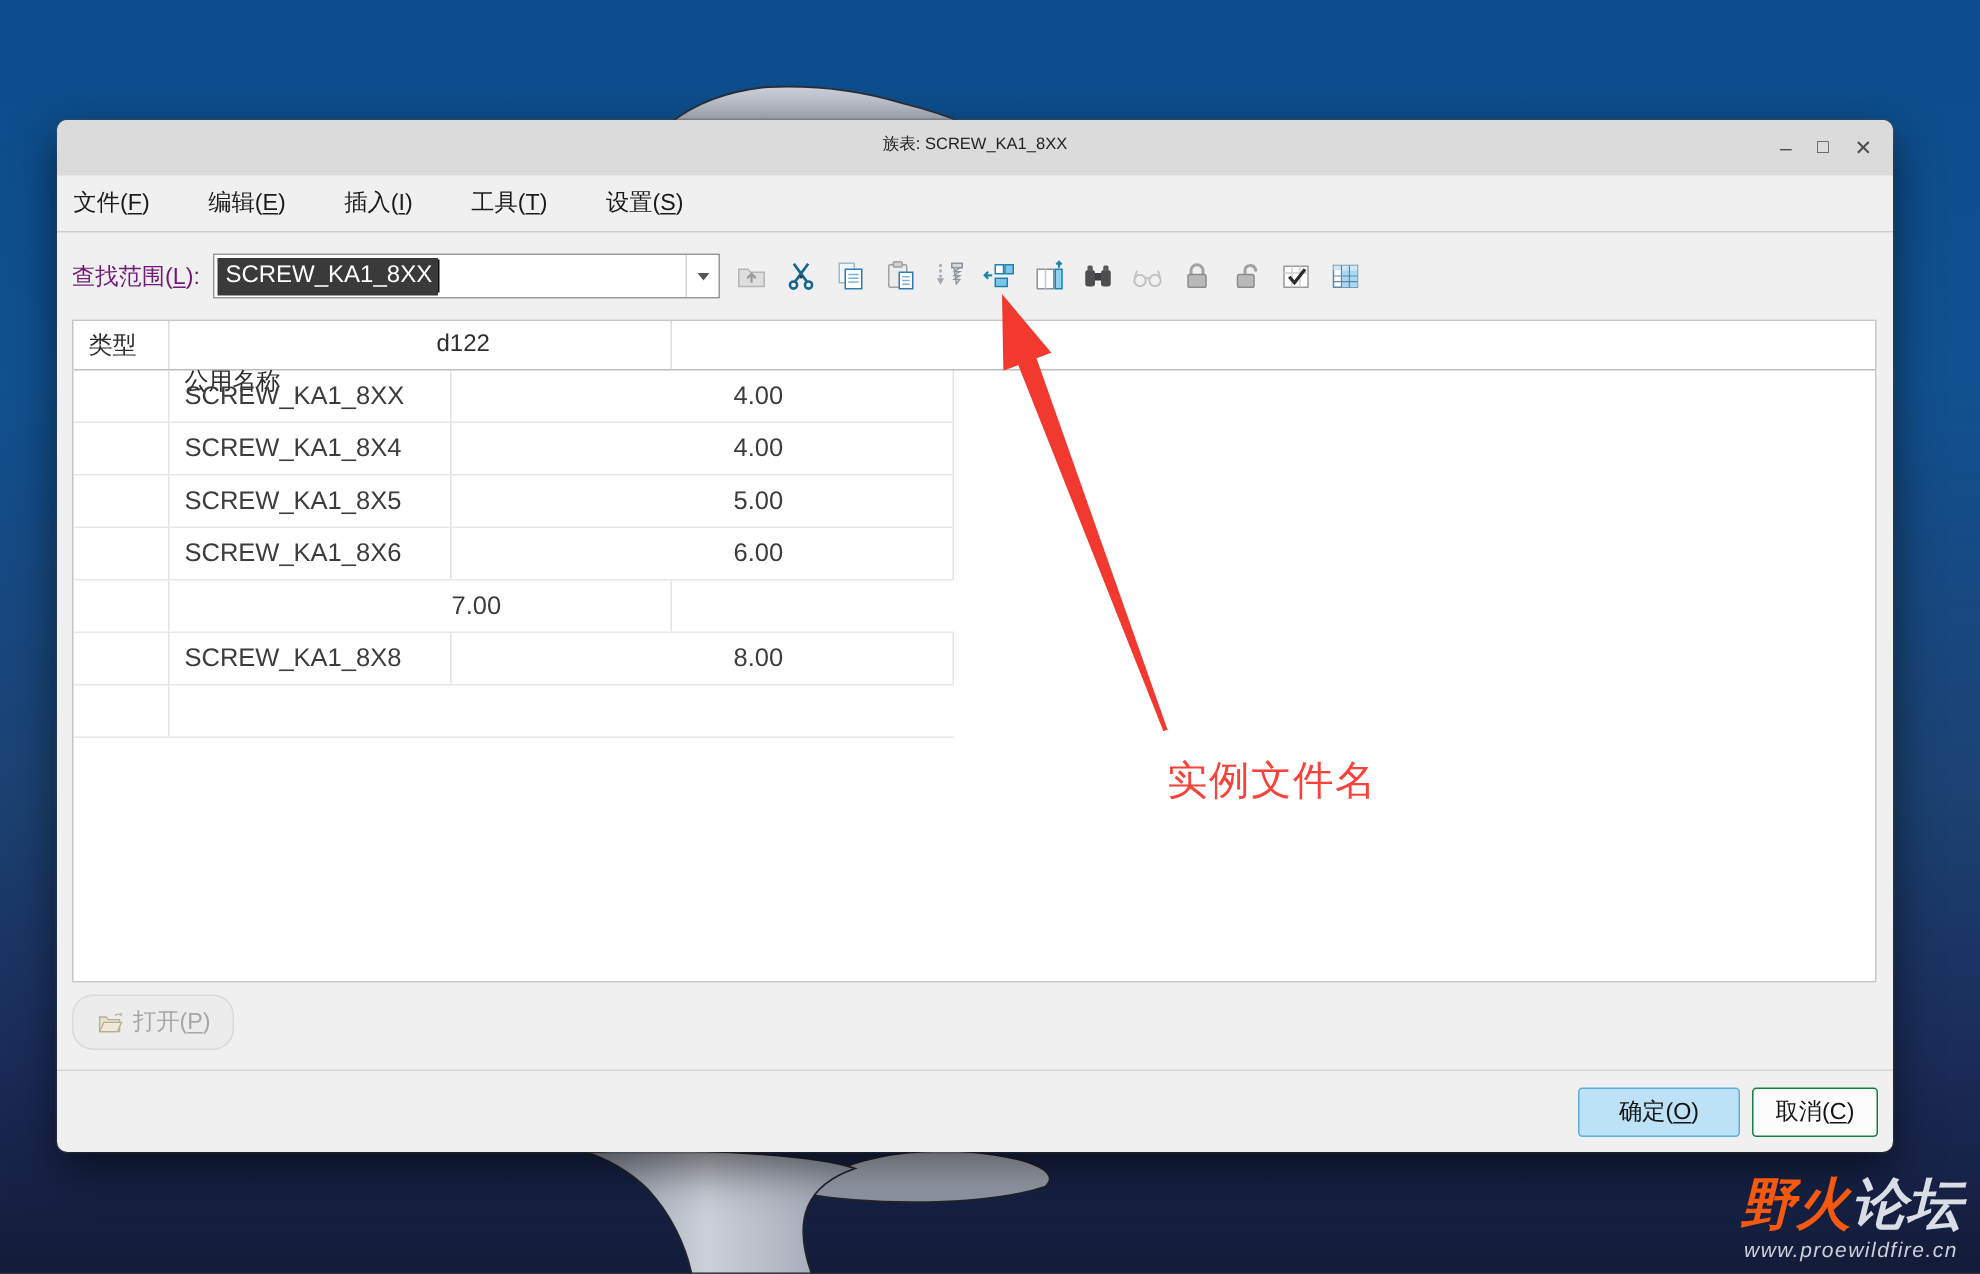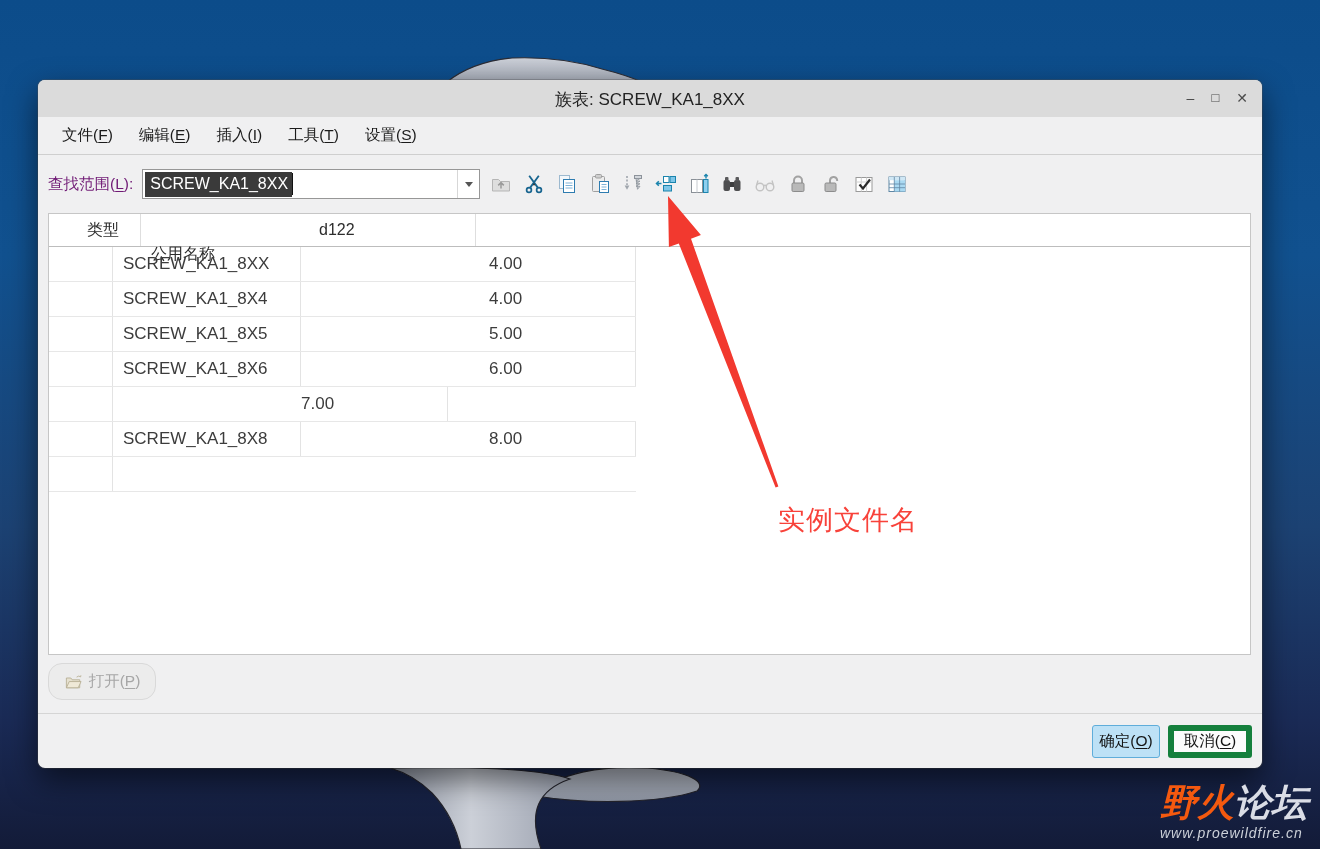--- a/index.html
+++ b/index.html
@@ -8,73 +8,73 @@
     background:linear-gradient(180deg,#0c4c8a 0%,#11518f 30%,#1c4273 62%,#1a2a55 85%,#131b38 100%);}
   svg{display:block}
   .model-layer{position:absolute;left:0;top:0;z-index:1;pointer-events:none;}
 
   
   .dialog{position:absolute;left:38px;top:80px;width:1224px;height:688px;z-index:2;
     background:#f0f0f1;border-radius:7px;
     box-shadow:0 12px 30px rgba(0,0,0,.55),0 0 0 1px rgba(90,90,90,.35);}
   .titlebar{position:absolute;left:0;top:0;right:0;height:37px;background:#dbdbdb;
     border-radius:7px 7px 0 0;}
-  .title{position:absolute;left:0;right:0;top:8px;text-align:center;font-size:17px;color:#232323;}
+  .title{position:absolute;left:0;right:0;top:8px;text-align:center;font-size:11px;color:#232323;}
   .winctrls{position:absolute;right:14px;top:7px;display:flex;gap:17px;color:#4c4c4c;font-size:14px;}
   .winctrls span{cursor:default;line-height:22px;}
   .wc-max{font-size:13px;}
 
   .menubar{position:absolute;left:0;top:37px;right:0;height:38px;display:flex;align-items:center;
-    gap:26px;padding-left:24px;font-size:15.5px;color:#1b1b1b;border-bottom:1px solid #cfcfcf;box-sizing:border-box;}
+    gap:39px;padding-left:11px;font-size:15.5px;color:#1b1b1b;border-bottom:1px solid #cfcfcf;box-sizing:border-box;}
   .mi{white-space:nowrap;}
   u{text-underline-offset:2px;}
 
   .toolbar{position:absolute;left:0;top:75px;right:0;height:58px;display:flex;align-items:center;padding:0 10px;box-sizing:border-box;}
   .search-label{font-size:15.5px;color:#701a75;margin-right:9px;white-space:nowrap;}
   .combo{width:338px;height:30px;background:#fff;border:1px solid #979797;display:flex;align-items:center;box-sizing:border-box;}
   .combo-text{background:#3a3a3a;color:#fff;font-size:16px;padding:3px 4px 4px 5px;margin-left:2px;white-space:nowrap;}
   .caret{width:1px;height:22px;background:#111;}
   .combo-spacer{flex:1;}
   .combo-btn{width:21px;height:28px;display:flex;align-items:center;justify-content:center;border-left:1px solid #d7d7d7;}
   .chev{width:0;height:0;border-left:4px solid transparent;border-right:4px solid transparent;border-top:5px solid #555;}
   .tbar-icons{display:flex;align-items:center;gap:9px;margin-left:9px;}
   .tbi{width:24px;height:24px;display:flex;align-items:center;justify-content:center;}
 
   
   .tablewrap{position:absolute;left:10px;top:133px;width:1203px;height:442px;background:#fff;
     border:1px solid #c6c6c6;box-sizing:border-box;overflow:hidden;}
-  .thead{display:flex;height:32px;border-bottom:1px solid #bdbdbd;font-size:16px;color:#2d2d2d;padding-left:28px;}
+  .thead{display:flex;height:32px;border-bottom:1px solid #bdbdbd;font-size:16px;color:#2d2d2d;}
   .th{box-sizing:border-box;display:flex;align-items:center;padding-left:10px;border-right:1px solid #dedede;}
   .th-fill{flex:1;border-right:none;}
   .trow{display:flex;height:34px;width:587px;border-bottom:1px solid #e7e7e7;font-size:17px;color:#3c3c3c;}
   .td{box-sizing:border-box;display:flex;align-items:center;padding-left:10px;border-right:1px solid #e3e3e3;}
   .c-type{width:64px;}
   .c-inst{width:188px;}
   .c-common{width:168px;margin-top:40px;}
   .c-d122{width:167px;}
   .td.c-d122{padding-left:20px;}
 
   
   .openrow{position:absolute;left:10px;top:583px;}
   .btn-open{width:108px;height:37px;background:#ececec;border:1px solid #d9d9d9;border-radius:14px;
     color:#a6a6a6;font-size:15.5px;display:flex;align-items:center;justify-content:center;gap:6px;box-sizing:border-box;}
   .footsep{position:absolute;left:0;right:0;top:633px;height:0;border-top:1px solid #d5d5d5;}
   .footer{position:absolute;right:10px;top:645px;display:flex;gap:8px;}
   .btn{height:33px;font-size:15.5px;color:#141414;display:flex;align-items:center;justify-content:center;
     border-radius:3px;box-sizing:border-box;cursor:default;}
-  .btn-ok{width:68px;background:#bde1f6;border:1px solid #5fadda;}
-  .btn-cancel{width:84px;background:#fcfcfc;border:6px solid #15803d;}
+  .btn-ok{width:108px;background:#bde1f6;border:1px solid #5fadda;}
+  .btn-cancel{width:84px;background:#fcfcfc;border:1px solid #15803d;}
 
   
   .anno-layer{position:absolute;left:0;top:0;z-index:7;pointer-events:none;}
   .anno-text{position:absolute;left:778px;top:502px;z-index:7;font-size:27px;color:#f8423a;
     letter-spacing:1px;pointer-events:none;}
 
   
-  .watermark{position:absolute;right:12px;bottom:8px;z-index:6;text-align:left;pointer-events:none;}
+  .watermark{position:absolute;right:12px;bottom:8px;z-index:6;text-align:center;pointer-events:none;}
   .wm-brand{font-size:37px;font-weight:bold;font-style:italic;line-height:1.1;}
   .wm-left{color:#f4590f;}
   .wm-right{color:rgba(235,238,244,.92);}
   .wm-url{font-size:14px;color:#ccd1d9;font-style:italic;letter-spacing:1px;margin-top:1px;}
 </style>
 </head>
 <body>
 
 <div id="screen">
 

